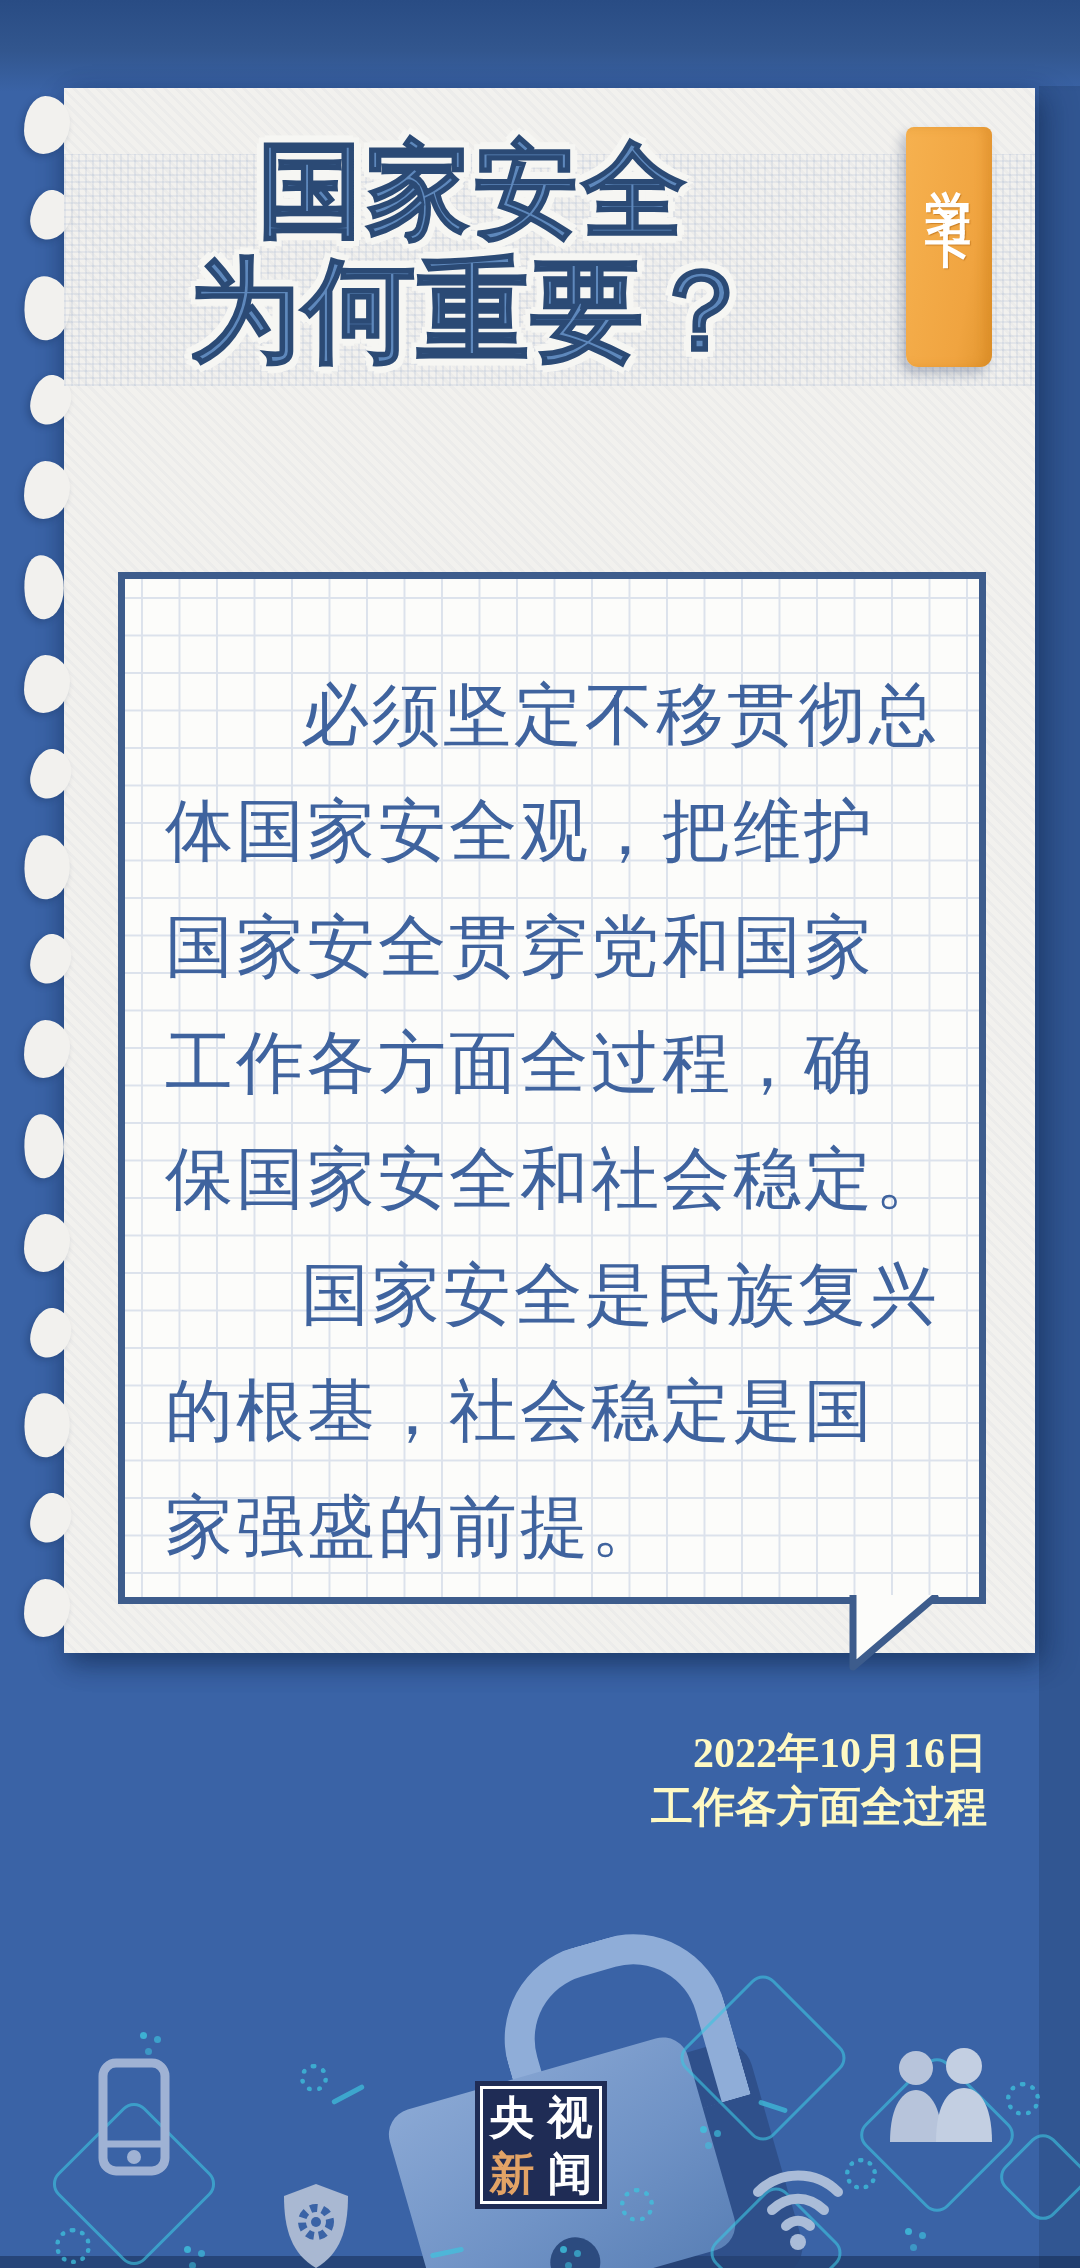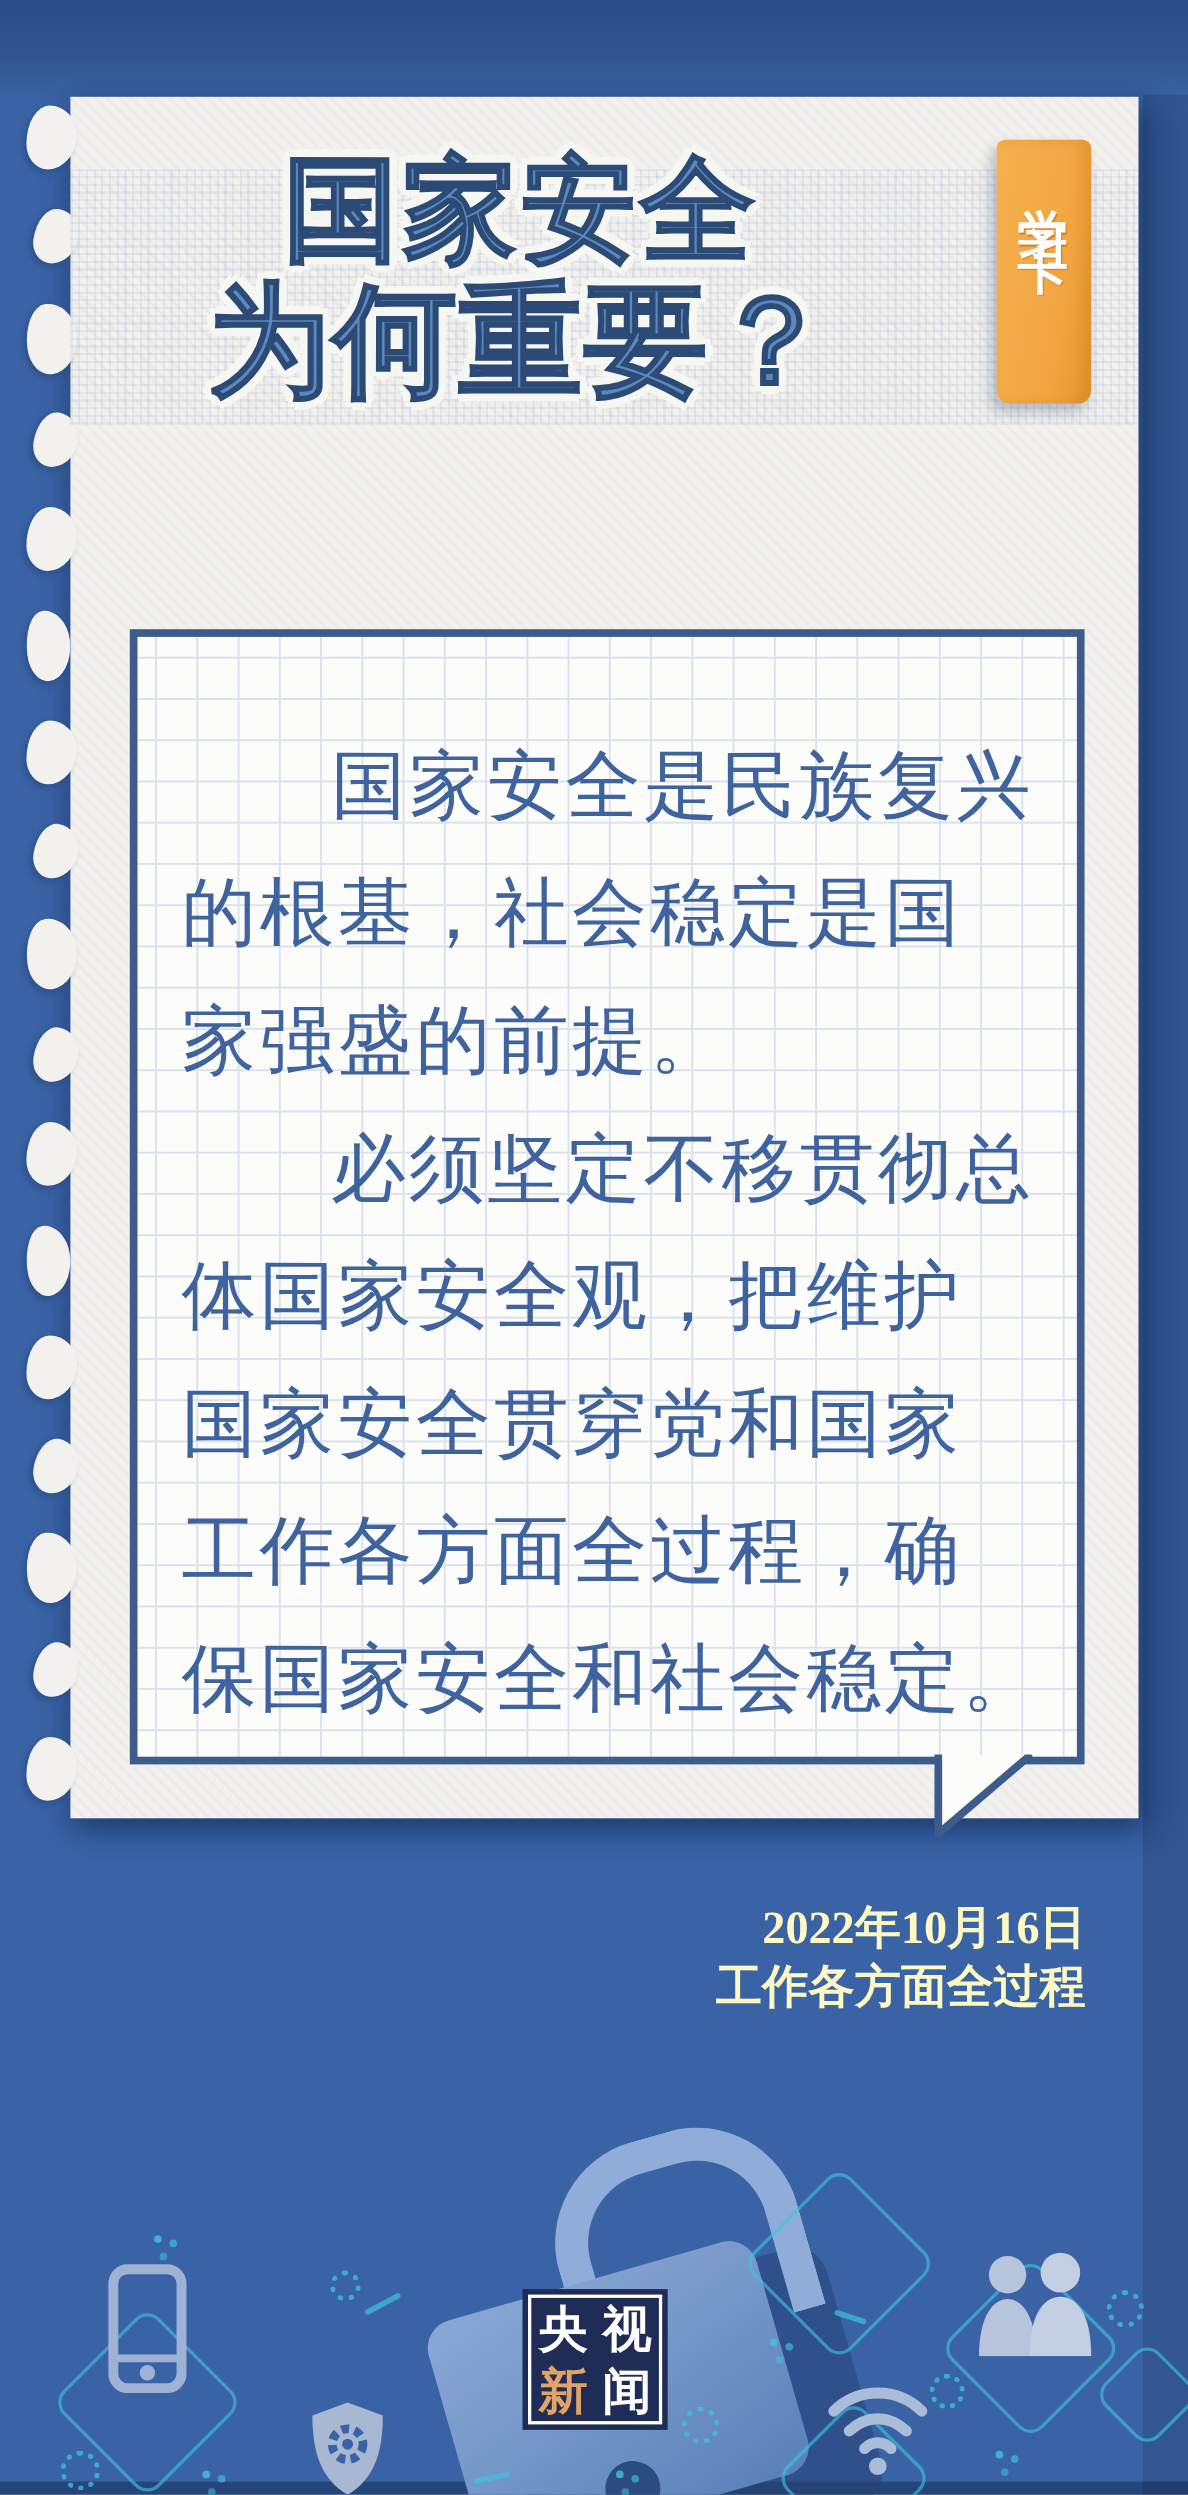--- a/index.html
+++ b/index.html
@@ -194,28 +194,28 @@
       <span class="l1">国家安全</span>
       <span class="l2">为何重要？</span>
     </h1>
 
     <div class="tab">
       <span class="tab-label">学习卡</span>
     </div>
 
     <div class="bubble">
       <div class="quote">
-        <p>国家安全是民族复兴
-的根基，社会稳定是国
-家强盛的前提。</p>
         <p>必须坚定不移贯彻总
 体国家安全观，把维护
 国家安全贯穿党和国家
 工作各方面全过程，确
 保国家安全和社会稳定。</p>
+        <p>国家安全是民族复兴
+的根基，社会稳定是国
+家强盛的前提。</p>
       </div>
     </div>
 
     <svg class="bubble-tail" width="100" height="84" viewBox="0 0 100 84">
       <polygon points="8,0 8,72 90,0" fill="#fcfcfa"></polygon>
       <path d="M8 0 L8 72 L90 2" fill="none" stroke="#3d5c8c" stroke-width="7" stroke-linecap="round" stroke-linejoin="round"></path>
     </svg>
   </div>
 
   <div class="attribution">

